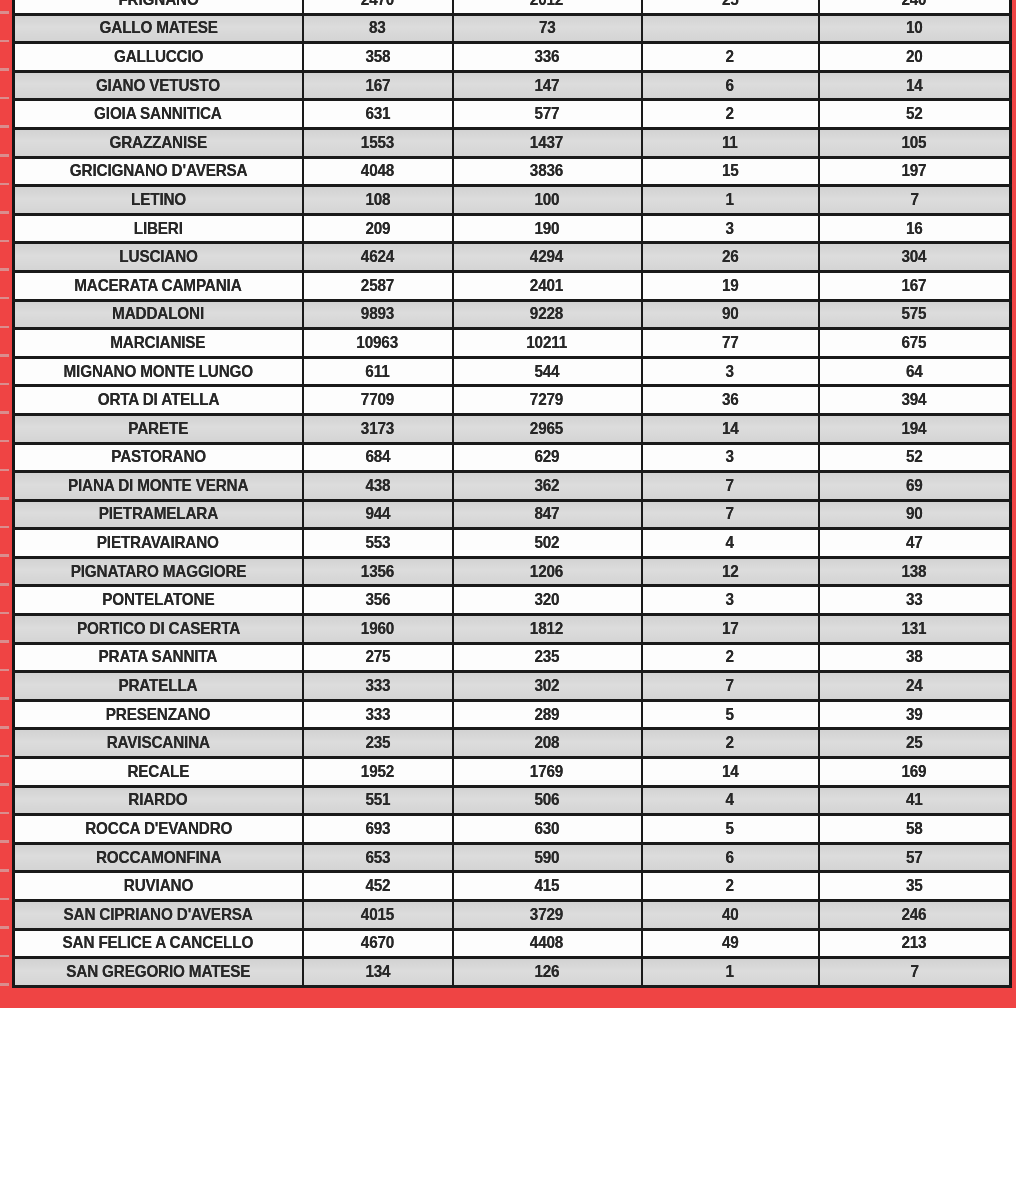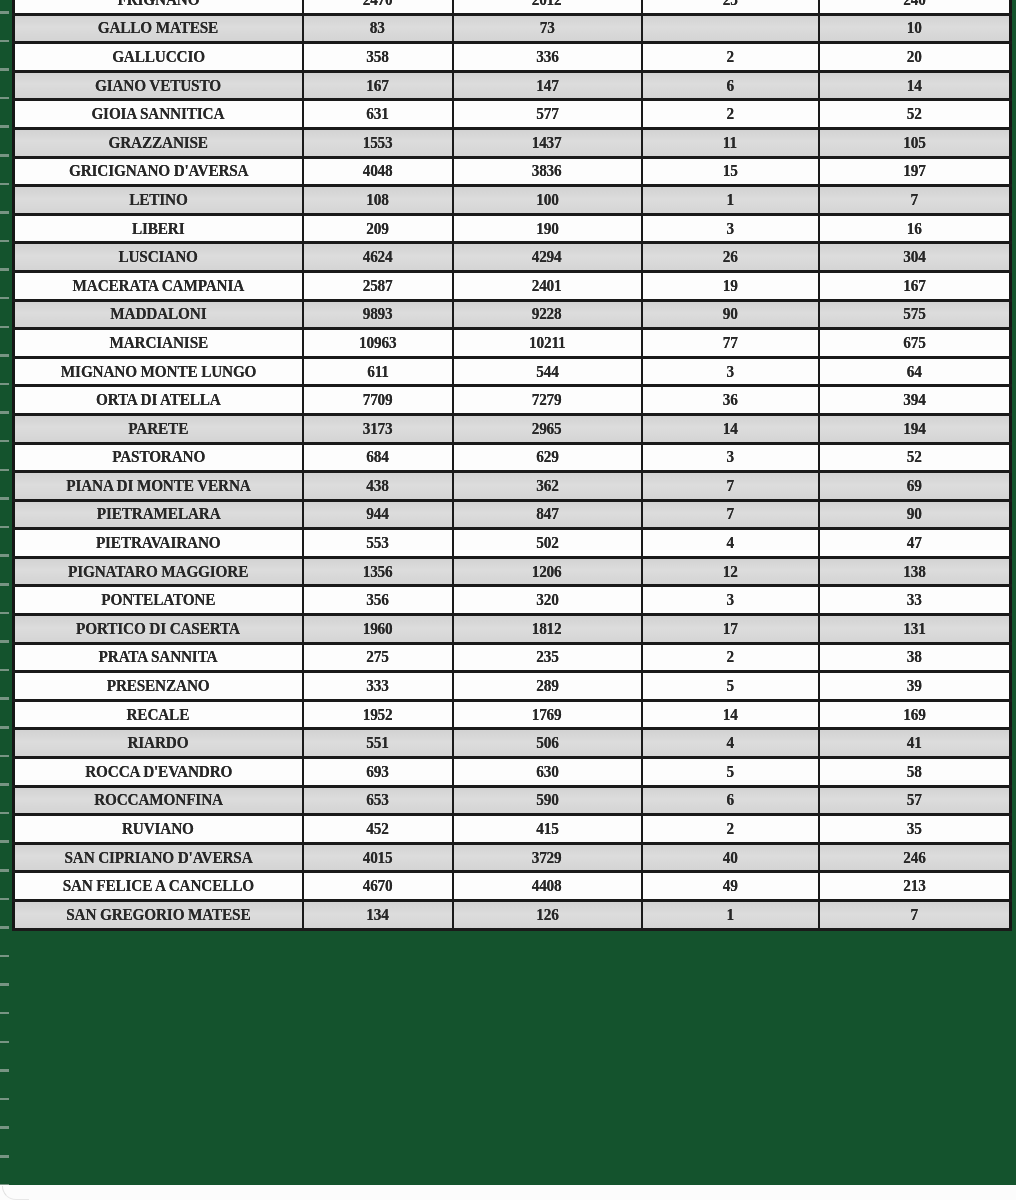--- a/index.html
+++ b/index.html
@@ -4,24 +4,23 @@
 <style>
   html, body {
     margin: 0;
     padding: 0;
     background: #ffffff;
     font-family: "Liberation Sans", sans-serif;
   }
   .page {
     position: relative;
     width: 1016px;
-    height: 1200px;
+    height: 1008px;
     overflow: hidden;
-    background: #14532d;
-    font-family: Liberation Serif, serif;
+    background: #ef4444;
   }
   
   .margin-ticks {
     position: absolute;
     left: 0;
     top: 11px;
     width: 9px;
     height: 1176px;
     background: repeating-linear-gradient(
       180deg,
@@ -268,26 +267,40 @@
             <td><span class="t">17</span></td>
             <td><span class="t">131</span></td>
           </tr>
           <tr>
             <td><span class="t">PRATA SANNITA</span></td>
             <td><span class="t">275</span></td>
             <td><span class="t">235</span></td>
             <td><span class="t">2</span></td>
             <td><span class="t">38</span></td>
           </tr>
+          <tr class="alt">
+            <td><span class="t">PRATELLA</span></td>
+            <td><span class="t">333</span></td>
+            <td><span class="t">302</span></td>
+            <td><span class="t">7</span></td>
+            <td><span class="t">24</span></td>
+          </tr>
           <tr>
             <td><span class="t">PRESENZANO</span></td>
             <td><span class="t">333</span></td>
             <td><span class="t">289</span></td>
             <td><span class="t">5</span></td>
             <td><span class="t">39</span></td>
+          </tr>
+          <tr class="alt">
+            <td><span class="t">RAVISCANINA</span></td>
+            <td><span class="t">235</span></td>
+            <td><span class="t">208</span></td>
+            <td><span class="t">2</span></td>
+            <td><span class="t">25</span></td>
           </tr>
           <tr>
             <td><span class="t">RECALE</span></td>
             <td><span class="t">1952</span></td>
             <td><span class="t">1769</span></td>
             <td><span class="t">14</span></td>
             <td><span class="t">169</span></td>
           </tr>
           <tr class="alt">
             <td><span class="t">RIARDO</span></td>

